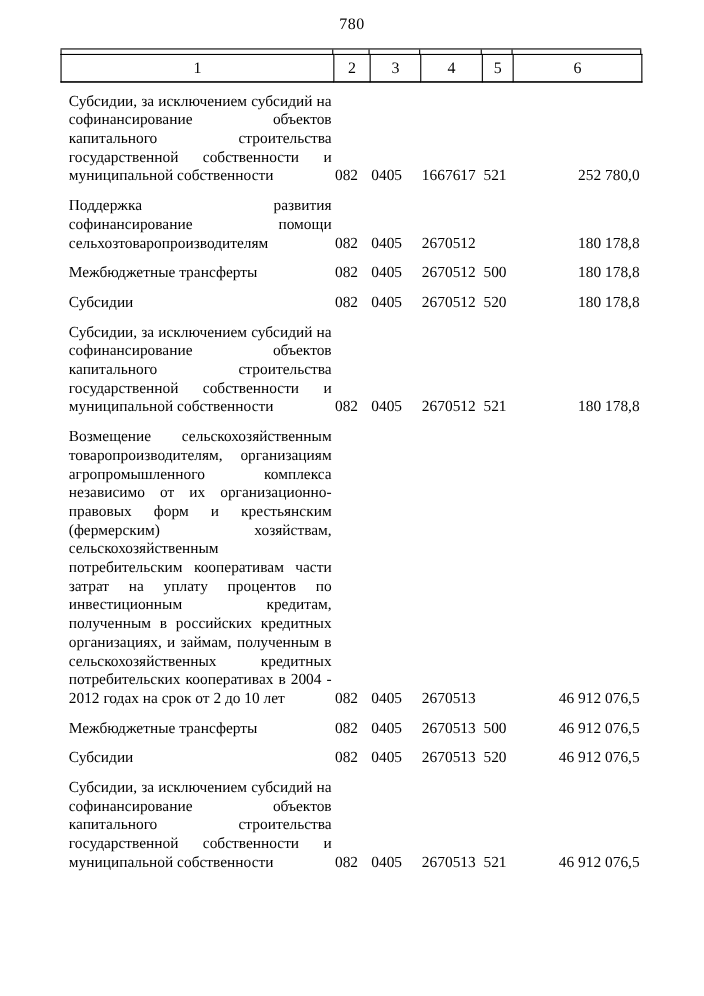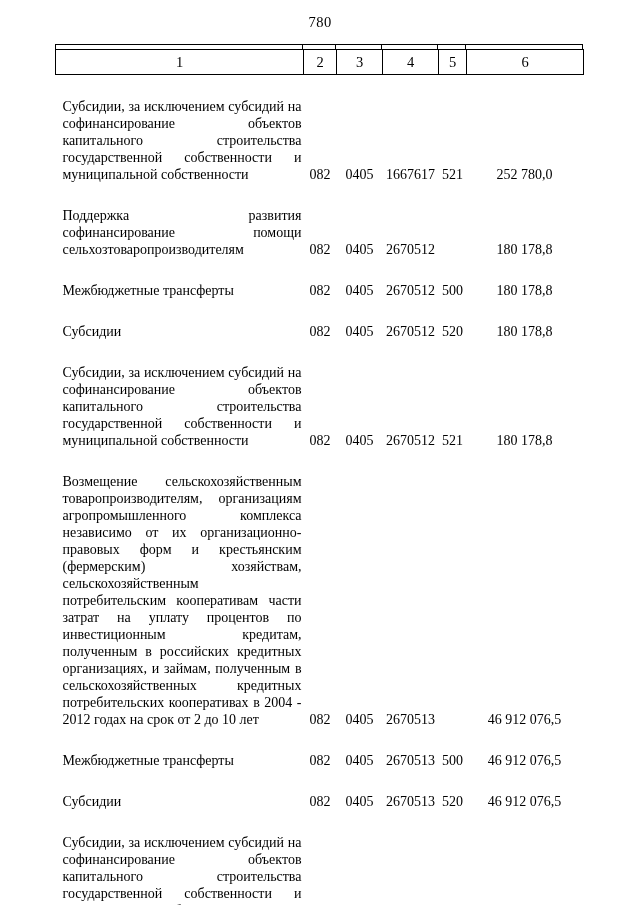--- a/index.html
+++ b/index.html
@@ -55,35 +55,35 @@
   th {
     border: 1px solid #000;
     font-weight: normal;
     font-size: 14.5px;
     height: 25px;
     text-align: center;
     padding: 0;
   }
   td {
     vertical-align: bottom;
-    padding-top: 23px;
+    padding-top: 9px;
     line-height: 17px;
     font-size: 14px;
   }
   .cell-desc {
     text-align: justify;
     padding-left: 7px;
     padding-right: 2px;
   }
   .cell-code {
-    text-align: center;
+    text-align: left;
     white-space: nowrap;
   }
   .cell-amount {
-    text-align: center;
+    text-align: right;
     padding-right: 2px;
     white-space: nowrap;
   }
 </style>
 </head>
 <body>
 
 <div class="page">
   <div class="page-number">780</div>
 

